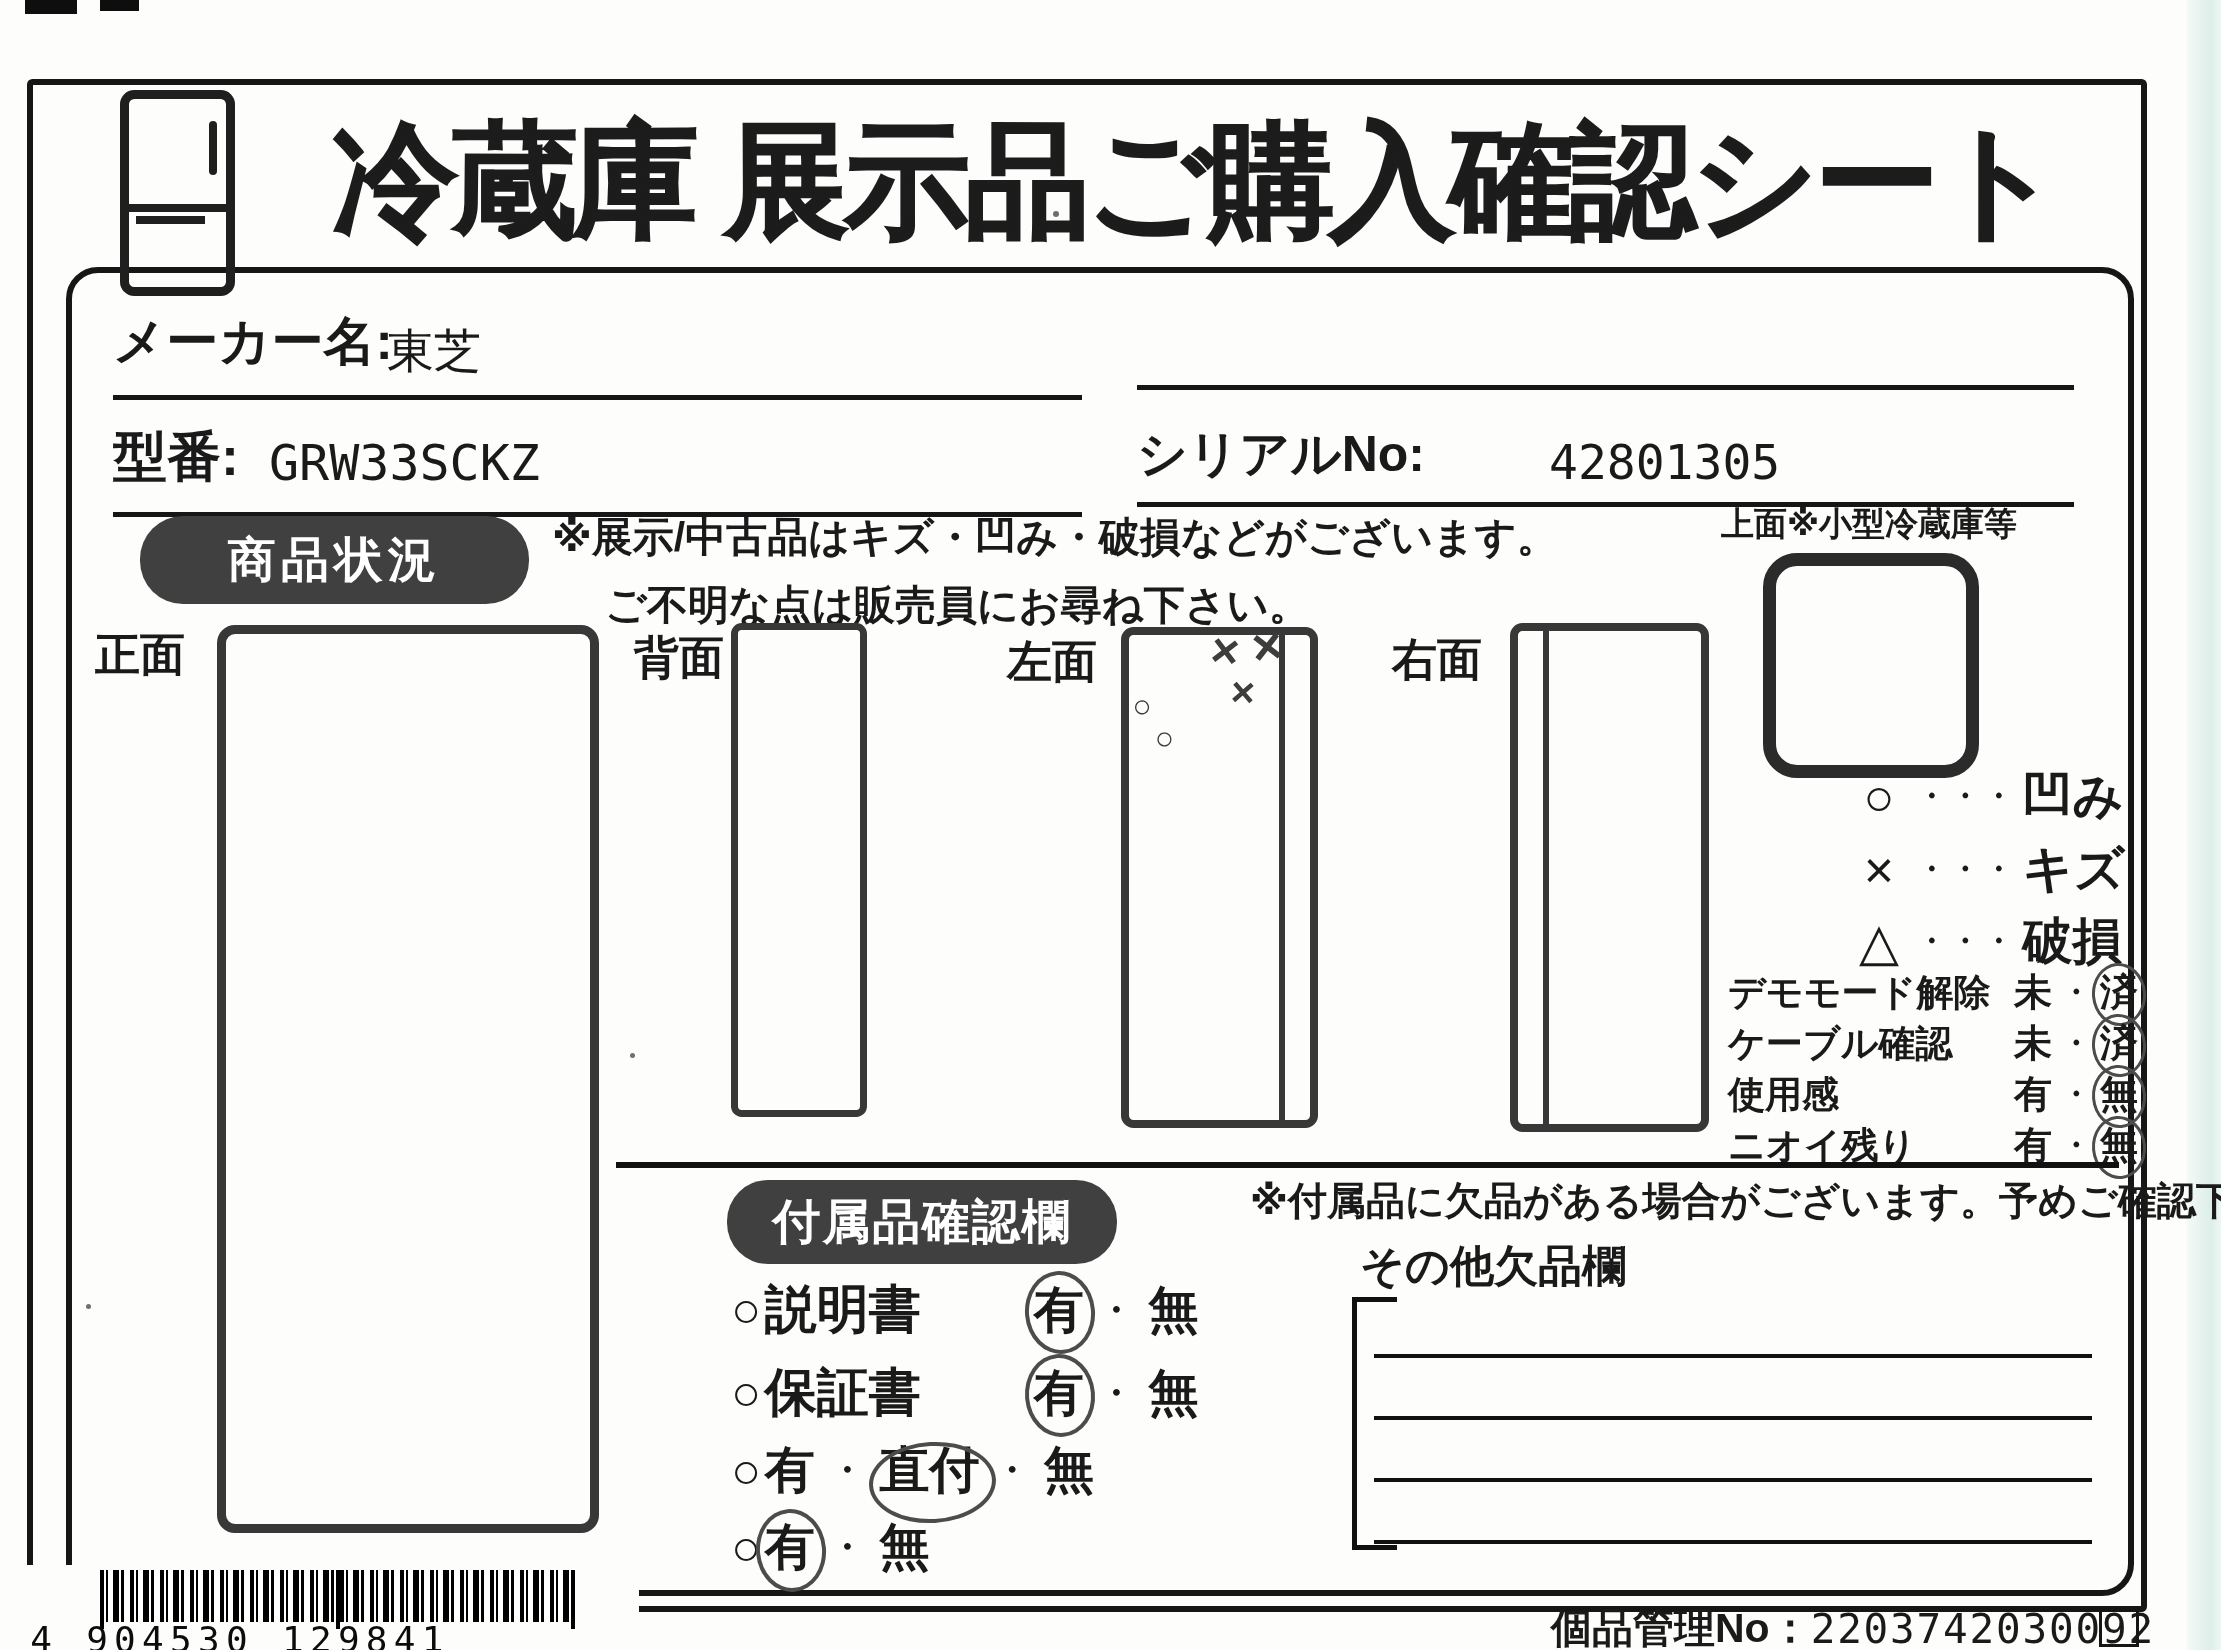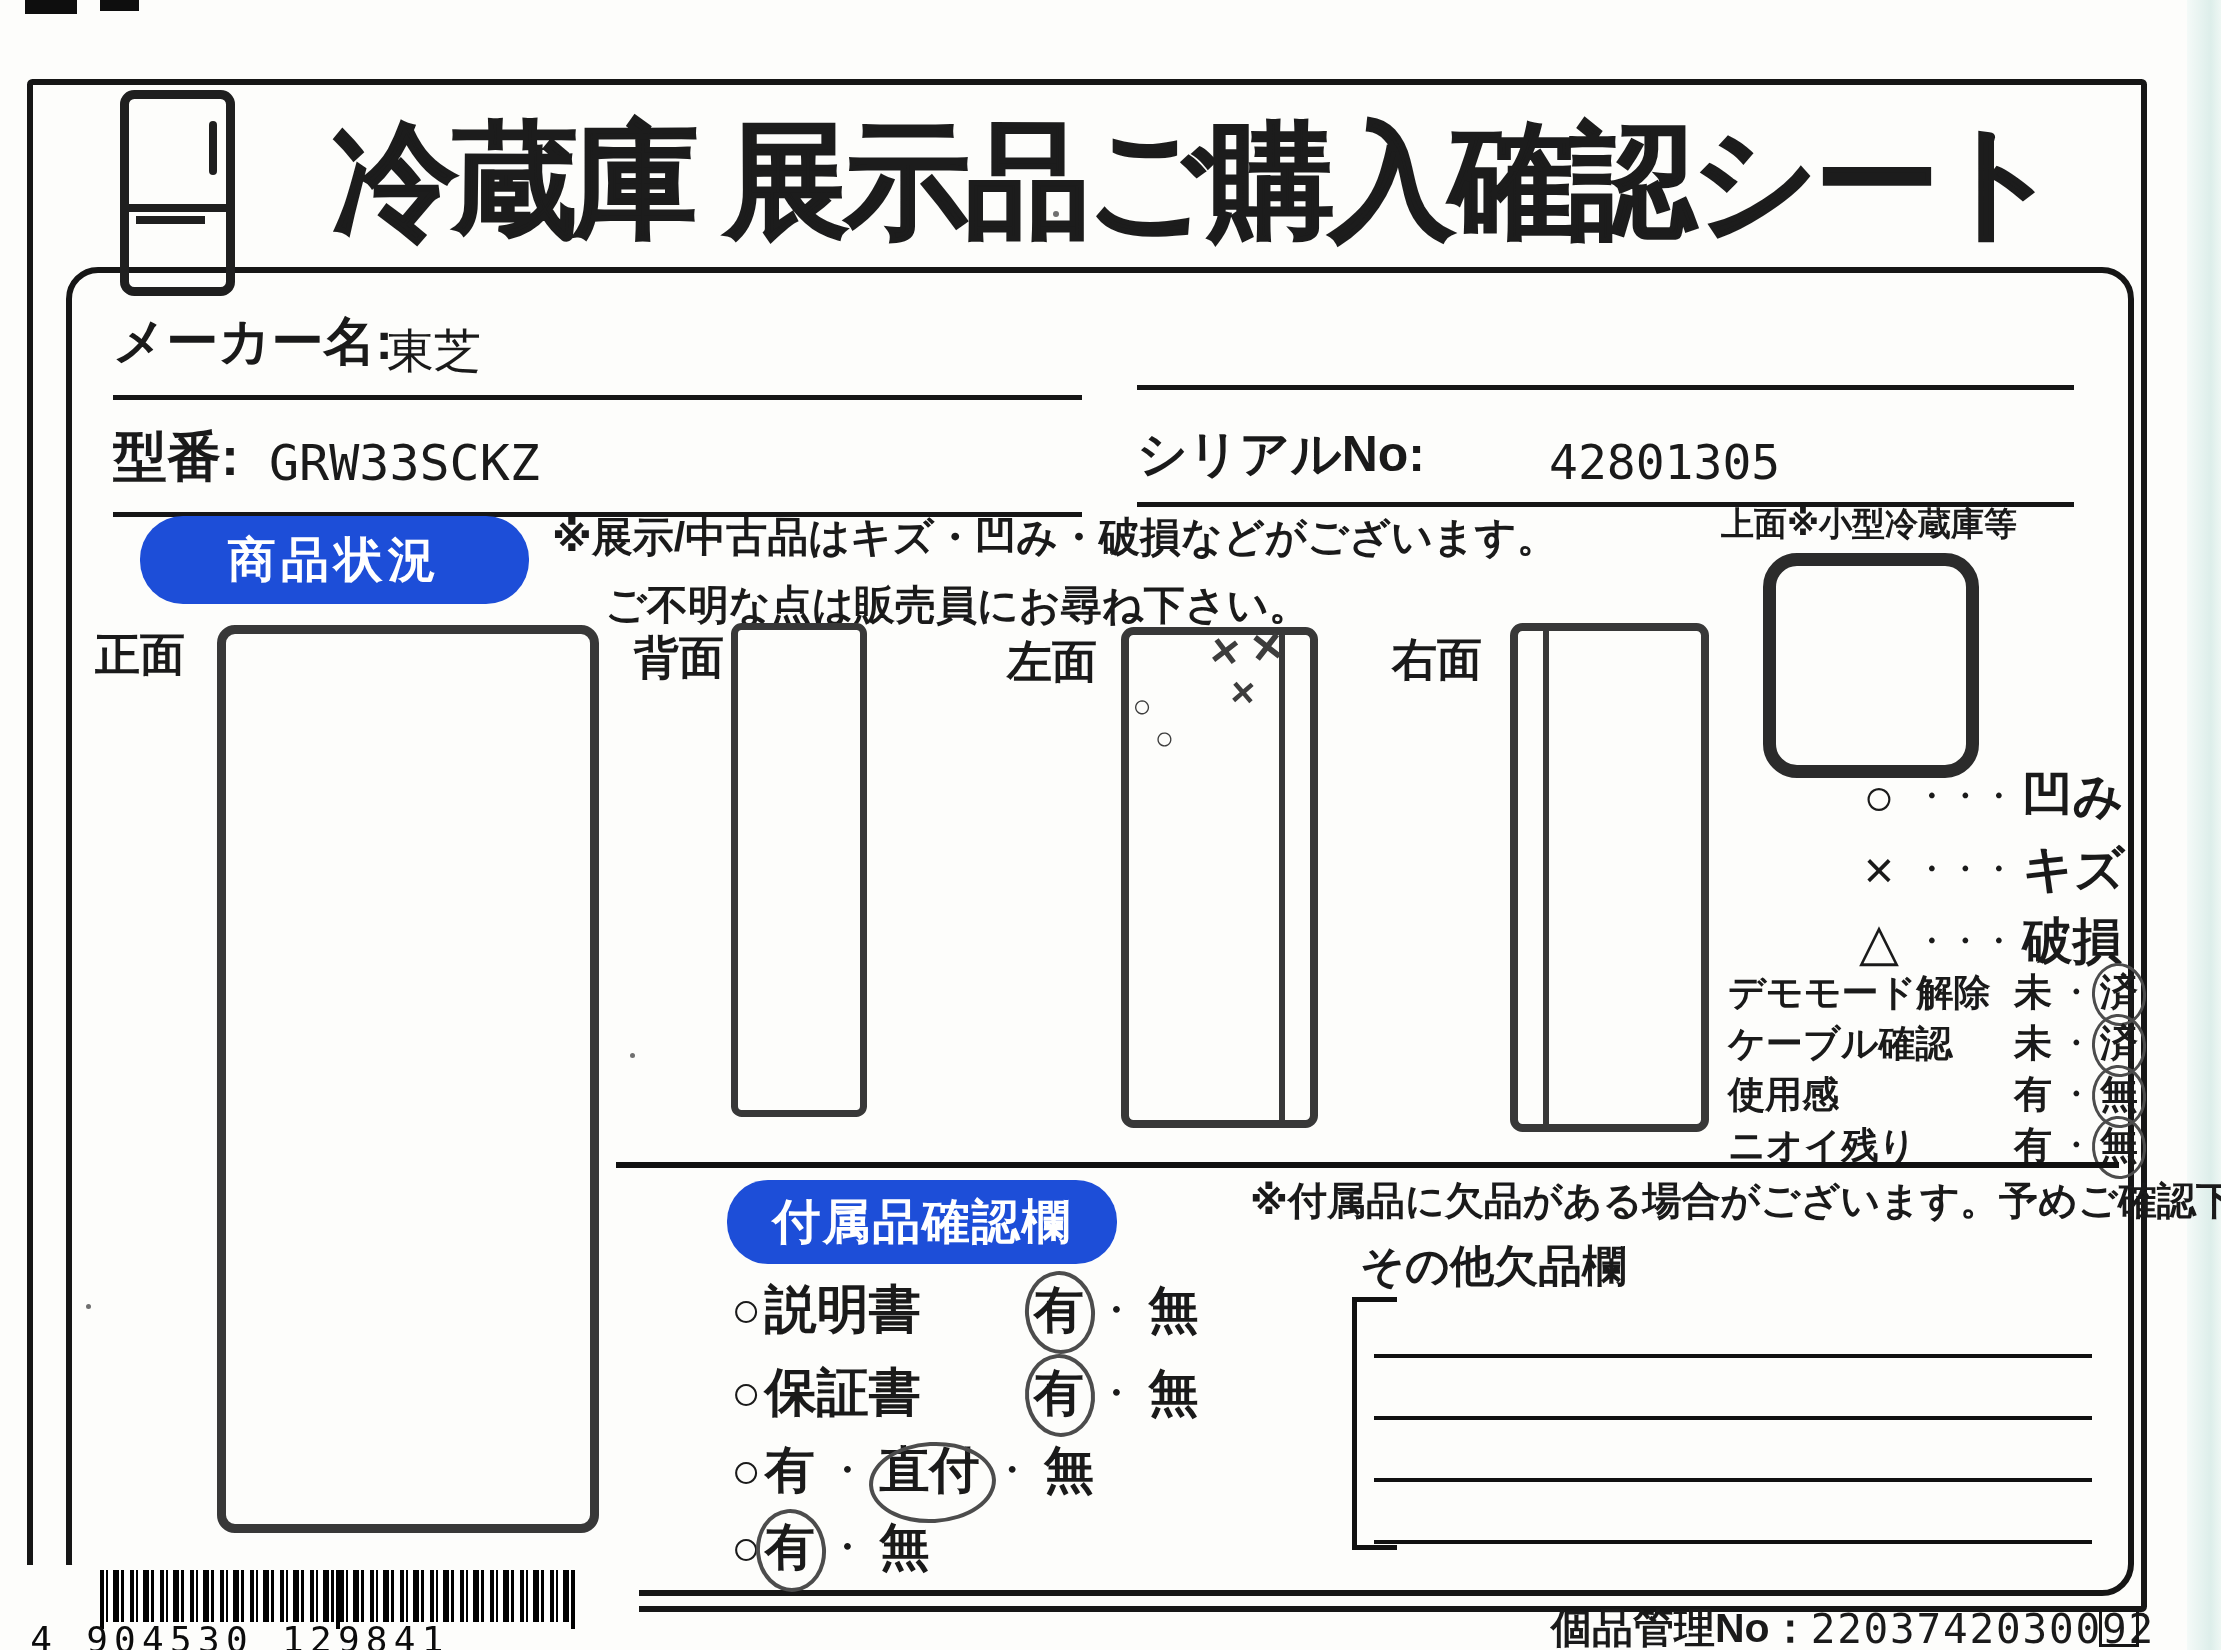--- a/index.html
+++ b/index.html
@@ -44,21 +44,21 @@
   .r-maker{left:113px;top:395px;width:969px;}
   .r-top-right{left:1137px;top:385px;width:937px;}
   .model-label{left:113px;top:425px;font-size:54px;font-weight:bold;}
   .model-value{left:269px;top:435px;font-size:50px;}
   .r-model{left:113px;top:512px;width:969px;}
   .serial-label{left:1137px;top:426px;font-size:50px;font-weight:bold;}
   .serial-value{left:1549px;top:435px;font-size:48px;}
   .r-serial{left:1137px;top:502px;width:937px;}
 
   
-  .badge{position:absolute;background:#1d4ed8;color:#ffffff;display:flex;
+  .badge{position:absolute;background:#404040;color:#ffffff;display:flex;
     align-items:center;justify-content:center;font-weight:bold;white-space:nowrap;}
   .cond-badge{left:140px;top:516px;width:389px;height:88px;border-radius:43px;
     font-size:48px;letter-spacing:5.4px;}
   .acc-badge{left:727px;top:1180px;width:390px;height:84px;border-radius:41px;
     font-size:48px;letter-spacing:1.8px;}
 
   .note1{left:552px;top:514px;font-size:41px;font-weight:600;}
   .note2{left:605px;top:582px;font-size:41px;font-weight:700;}
 
   .top-label{left:1721px;top:505px;font-size:33px;font-weight:bold;}

